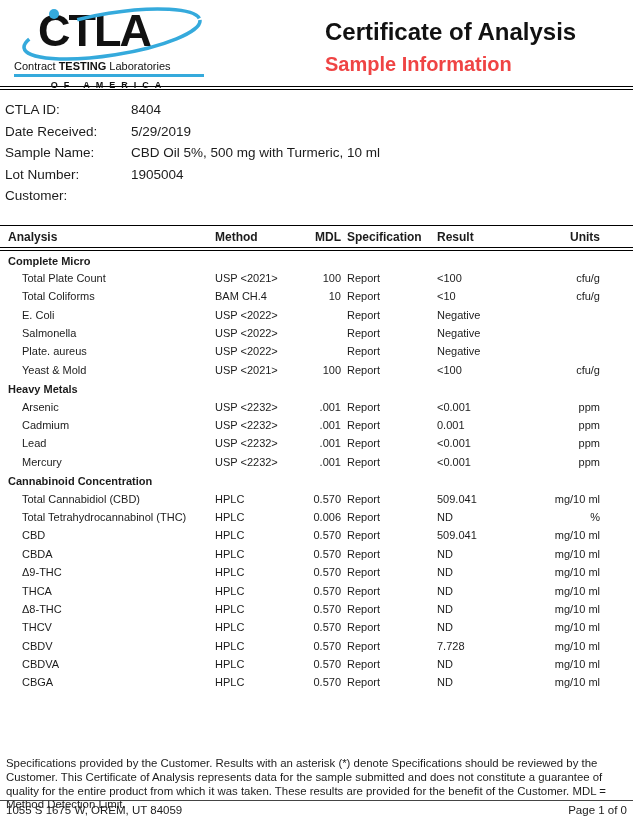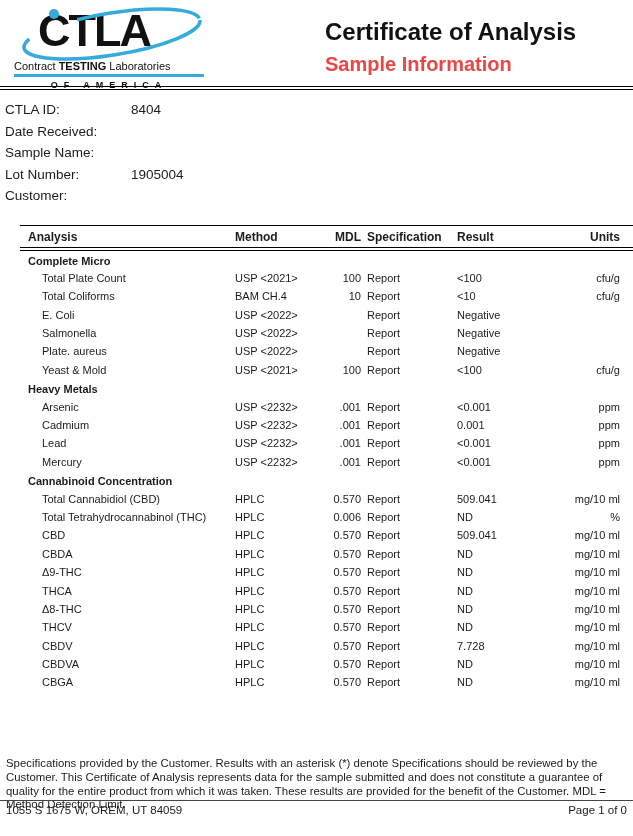--- a/index.html
+++ b/index.html
@@ -26,21 +26,21 @@
   .double-rule { height:4px; border-top:1.5px solid #000; border-bottom:1.5px solid #000; }
   .single-rule { border-top:1px solid #000; }
 
   
   .sample-info { padding:12px 0 0 5px; }
   .si-row { display:flex; height:21.5px; font-size:13.5px; align-items:flex-start; }
   .si-label { width:126px; }
   .si-value { flex:1; }
 
   
-  .table-wrap { margin-top:15px;padding-left:20px; }
+  .table-wrap { margin-top:15px; }
   .grid-row { display:grid;
     grid-template-columns:207px 92px 34px 96px 90px 73px;
     margin-left:8px; }
   .table-header-row { padding:4px 0 3px 0; font-weight:bold; font-size:12px; }
   .cell.c2 { text-align:right; }
   .cell.c3 { padding-left:6px; }
   .cell.c5 { text-align:right; }
   .table-body { font-size:11px; }
   .table-body .trow { height:18.4px; align-content:start; padding-top:3px; }
   .table-body .trow .c0 { padding-left:14px; }
@@ -85,23 +85,25 @@
 
   <div class="double-rule"></div>
 
   <div class="sample-info">
       <div class="si-row">
         <div class="si-label">CTLA ID:</div>
         <div class="si-value">8404</div>
       </div>
       <div class="si-row">
         <div class="si-label">Date Received:</div>
+        <div class="si-value">5/29/2019</div>
       </div>
       <div class="si-row">
         <div class="si-label">Sample Name:</div>
+        <div class="si-value">CBD Oil 5%, 500 mg with Turmeric, 10 ml</div>
       </div>
       <div class="si-row">
         <div class="si-label">Lot Number:</div>
         <div class="si-value">1905004</div>
       </div>
       <div class="si-row">
         <div class="si-label">Customer:</div>
       </div>
     </div>
 

